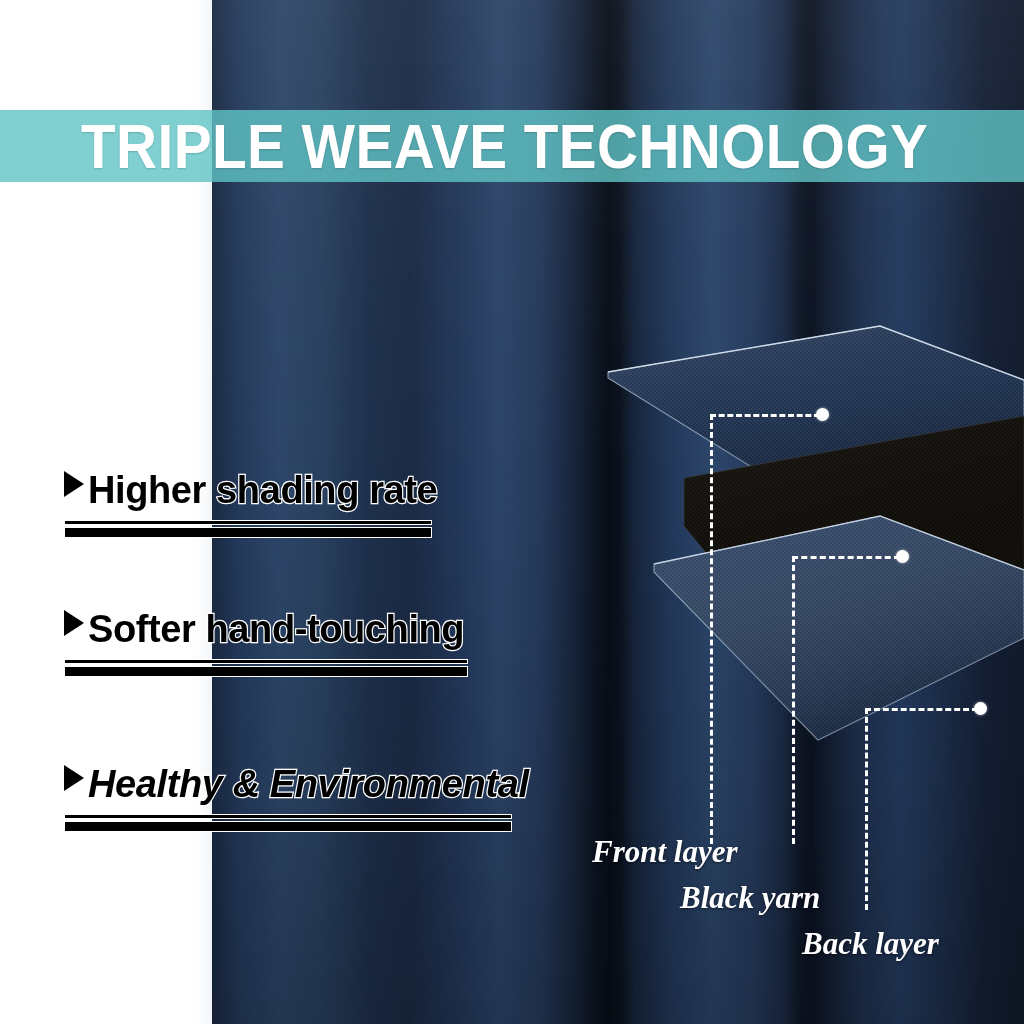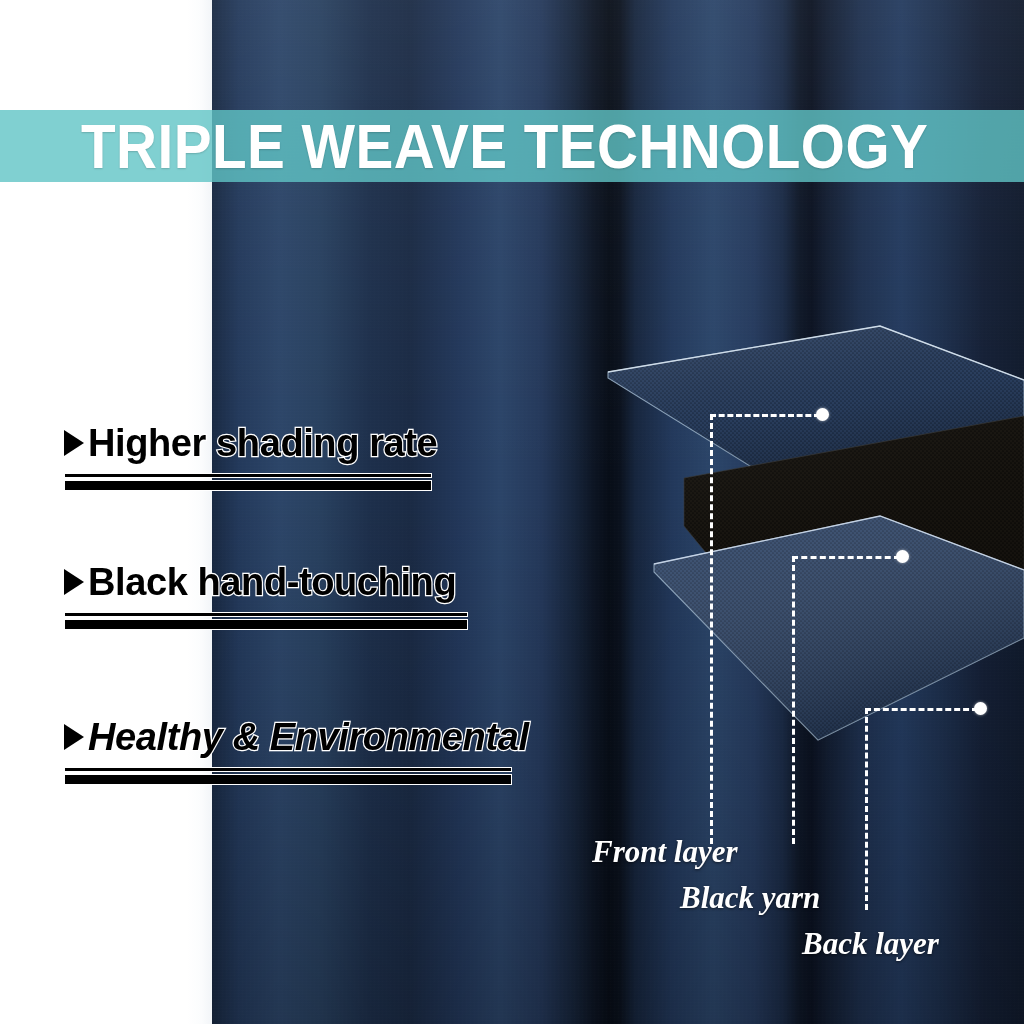--- a/index.html
+++ b/index.html
@@ -89,21 +89,21 @@
     letter-spacing:0.5px;
     transform:scaleX(.90);
     transform-origin:left center;
     white-space:nowrap;
     text-shadow:0 1px 2px rgba(0,0,0,.18);
   }
 
   
   .features{position:absolute;left:0;top:0;width:600px;height:1024px;}
   .feature{position:absolute;left:64px;}
-  .feature-row{display:flex;align-items:center;white-space:nowrap;}
+  .feature-row{display:flex;align-items:flex-start;white-space:nowrap;margin-top:47px;}
   .tri{
     width:0;height:0;flex:none;
     border-left:20px solid #000;
     border-top:13px solid transparent;
     border-bottom:13px solid transparent;
     margin-right:4px;
     filter:drop-shadow(0 0 1.2px #fff) drop-shadow(0 0 1.2px #fff);
   }
   .feature-text{
     font-family:"Liberation Sans",sans-serif;
@@ -175,21 +175,21 @@
       </div>
       <div class="rules" style="width:368px;">
         <div class="rule-thin"></div>
         <div class="rule-thick"></div>
       </div>
     </div>
 
     <div class="feature" style="top:563px;width:430px;">
       <div class="feature-row">
         <span class="tri"></span>
-        <span class="feature-text">Black hand-touching</span>
+        <span class="feature-text">Softer hand-touching</span>
       </div>
       <div class="rules" style="width:404px;">
         <div class="rule-thin"></div>
         <div class="rule-thick"></div>
       </div>
     </div>
 
     <div class="feature" style="top:718px;width:475px;font-style:italic;">
       <div class="feature-row">
         <span class="tri"></span>

